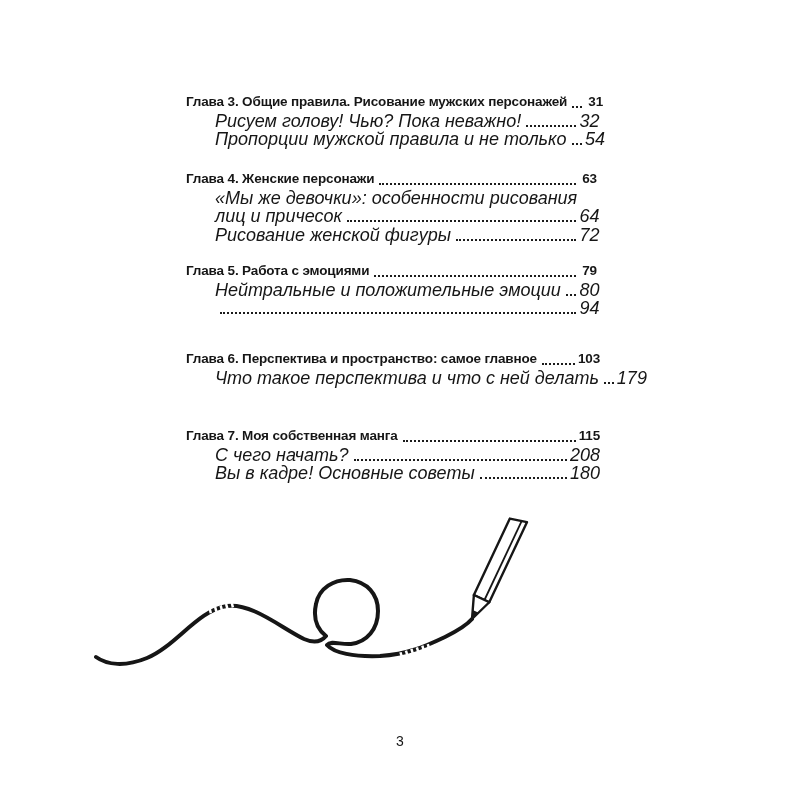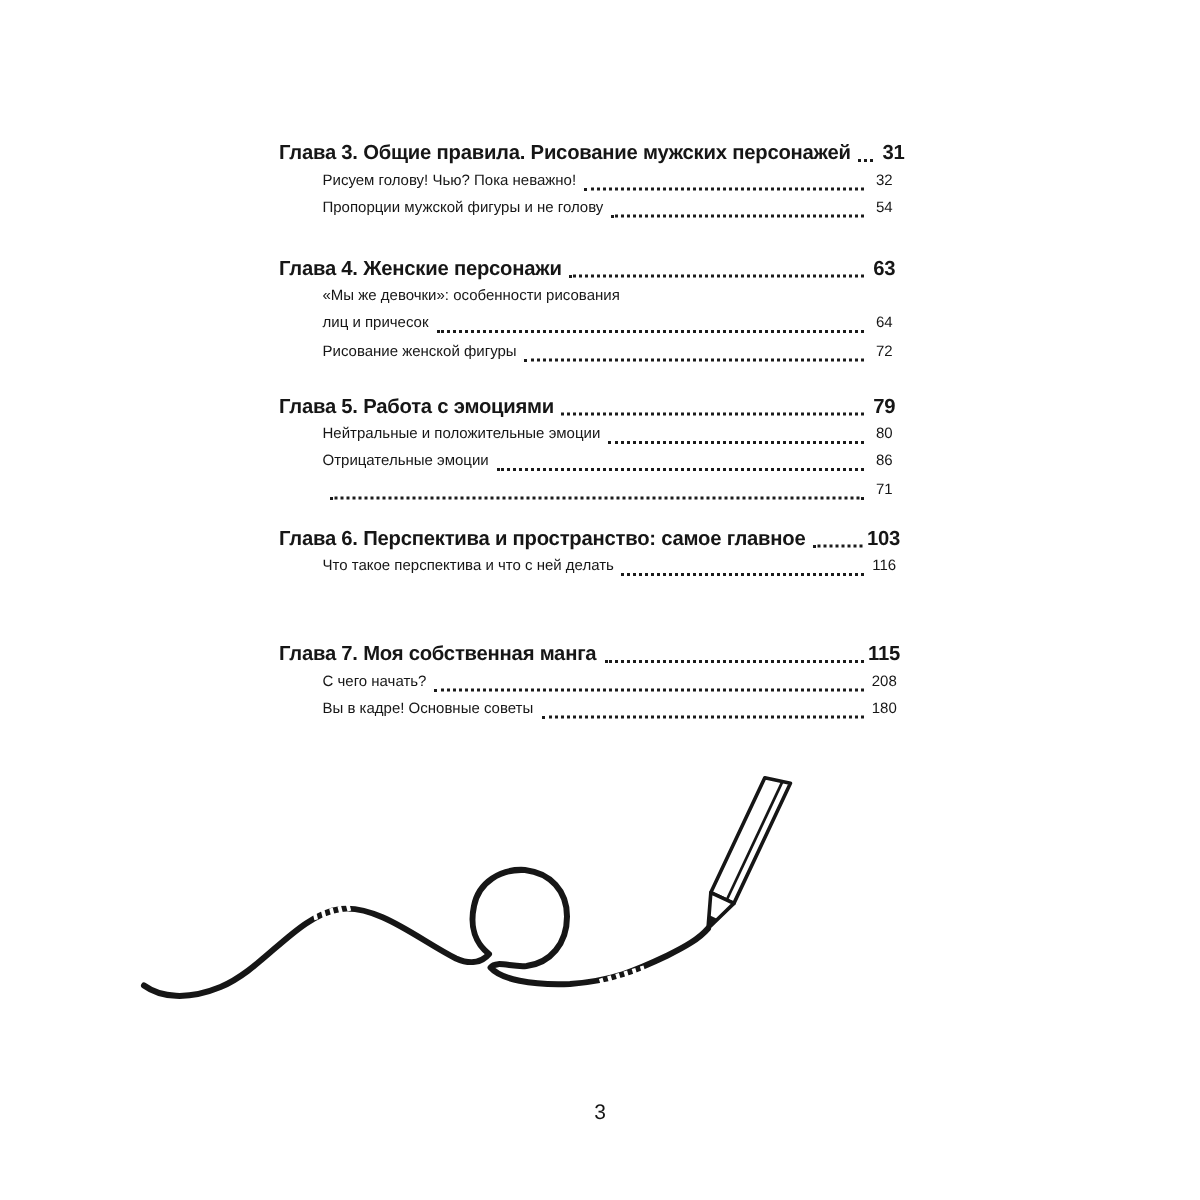--- a/index.html
+++ b/index.html
@@ -22,22 +22,23 @@
     align-items: baseline;
     height: 18.5px;
     line-height: 18.5px;
   }
   .heading {
     font-size: 13.5px;
     font-weight: 700;
     letter-spacing: -0.15px;
   }
   .item {
-    font-size: 10px;
+    font-size: 18px;
     padding-left: 29px;
+    font-style: italic;
   }
   .t { white-space: nowrap; }
   .leader {
     flex: 1 1 auto;
     min-width: 10px;
     height: 0;
     border-bottom: 2px dotted #1b1b1b;
     align-self: flex-end;
     margin: 0 3px 3.5px 5px;
   }
@@ -70,21 +71,21 @@
       <span class="t">Глава 3. Общие правила. Рисование мужских персонажей</span>
       <span class="leader"></span>
       <span class="pg">31</span>
     </div>
     <div class="row item">
       <span class="t">Рисуем голову! Чью? Пока неважно!</span>
       <span class="leader"></span>
       <span class="pg">32</span>
     </div>
     <div class="row item">
-      <span class="t">Пропорции мужской фигуры и не голову</span>
+      <span class="t">Пропорции мужской правила и не только</span>
       <span class="leader"></span>
       <span class="pg">54</span>
     </div>
   </div>
 
   <div class="chapter" style="top:77px">
     <div class="row heading">
       <span class="t">Глава 4. Женские персонажи</span>
       <span class="leader"></span>
       <span class="pg">63</span>
@@ -109,40 +110,35 @@
       <span class="t">Глава 5. Работа с эмоциями</span>
       <span class="leader"></span>
       <span class="pg">79</span>
     </div>
     <div class="row item">
       <span class="t">Нейтральные и положительные эмоции</span>
       <span class="leader"></span>
       <span class="pg">80</span>
     </div>
     <div class="row item">
-      <span class="t">Отрицательные эмоции</span>
       <span class="leader"></span>
-      <span class="pg">86</span>
-    </div>
-    <div class="row item">
-      <span class="leader"></span>
-      <span class="pg">71</span>
+      <span class="pg">94</span>
     </div>
   </div>
 
   <div class="chapter" style="top:257px">
     <div class="row heading">
       <span class="t">Глава 6. Перспектива и пространство: самое главное</span>
       <span class="leader"></span>
       <span class="pg">103</span>
     </div>
     <div class="row item">
       <span class="t">Что такое перспектива и что с ней делать</span>
       <span class="leader"></span>
-      <span class="pg">116</span>
+      <span class="pg">179</span>
     </div>
   </div>
 
   <div class="chapter" style="top:334px">
     <div class="row heading">
       <span class="t">Глава 7. Моя собственная манга</span>
       <span class="leader"></span>
       <span class="pg">115</span>
     </div>
     <div class="row item">

